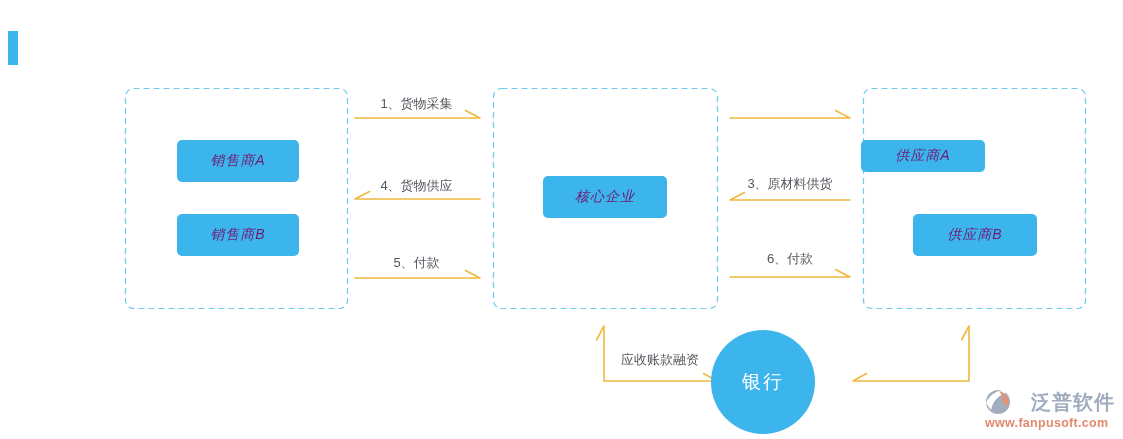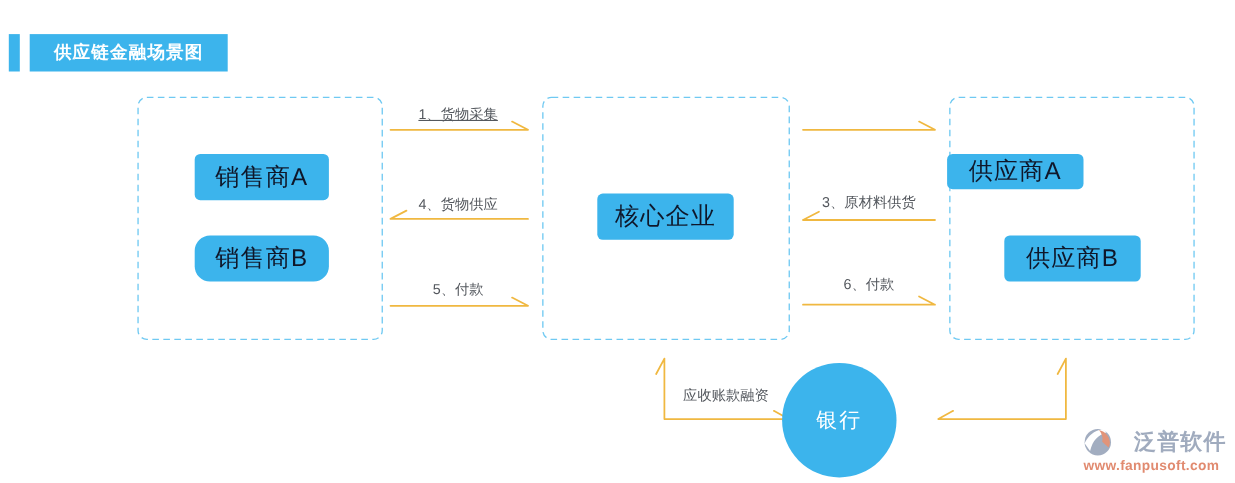--- a/index.html
+++ b/index.html
@@ -10,34 +10,34 @@
   .overlay { position:absolute; left:0; top:0; width:1123px; height:439px; }
 
   .accent-bar { position:absolute; left:8px; top:31px; width:10px; height:34px; background:#3cb4ec; }
   .title-badge {
     position:absolute; left:27px; top:31px; width:180px; height:34px; background:#3cb4ec;
     color:#fff; font-size:16px; font-weight:bold; letter-spacing:1px;
     display:flex; align-items:center; justify-content:center;
   }
 
   .node {
-    position:absolute; background:#3cb4ec; color:#0f172a; border-radius:5px;
+    position:absolute; background:#3cb4ec; color:#701a75; border-radius:5px;
     display:flex; align-items:center; justify-content:center;
-    font-size:22px; letter-spacing:1px;
+    font-size:14px; letter-spacing:1px;font-style:italic;
   }
   #node-seller-a   { left:177px; top:140px; width:122px; height:42px; }
-  #node-seller-b   { left:177px; top:214px; width:122px; height:42px;border-radius:14px; }
+  #node-seller-b   { left:177px; top:214px; width:122px; height:42px; }
   #node-core       { left:543px; top:176px; width:124px; height:42px;text-align:center; }
   #node-supplier-a { left:861px; top:140px; width:124px; height:32px; }
   #node-supplier-b { left:913px; top:214px; width:124px; height:42px; }
 
   .flow-label {
     position:absolute; color:#54585e; font-size:13px; text-align:center; white-space:nowrap;
   }
-  #fl-1 { left:353px; top:95px;  width:127px;text-decoration:underline; }
+  #fl-1 { left:353px; top:95px;  width:127px; }
   #fl-4 { left:353px; top:177px; width:127px; }
   #fl-5 { left:353px; top:254px; width:127px; }
   #fl-2 { left:728px; top:96px;  width:124px; }
   #fl-3 { left:728px; top:175px; width:124px; }
   #fl-6 { left:728px; top:250px; width:124px; }
   #fl-receivables { left:600px; top:351px; width:120px;text-align:center; }
   #fl-order       { left:853px; top:351px; width:118px; }
 
   .bank-circle {
     position:absolute; left:711px; top:330px; width:104px; height:104px;
@@ -67,21 +67,20 @@
       <path d="M355,278 H480 M465.5,270.5 L480,278"></path>
       <path d="M730,118 H850 M835.5,110.5 L850,118"></path>
       <path d="M850,200 H730 M744.5,192.5 L730,200"></path>
       <path d="M730,277 H850 M835.5,269.5 L850,277"></path>
       <path d="M604,381 H717 M604,381 V326 M596.5,340 L604,326 M703.5,373.5 L717,381"></path>
       <path d="M853,381 H969 M969,381 V326 M961.5,340 L969,326 M866.5,373.5 L853,381"></path>
     </g>
   </svg>
 
   <div class="accent-bar"></div>
-  <div class="title-badge">供应链金融场景图</div>
 
   <div class="node" id="node-seller-a">销售商A</div>
   <div class="node" id="node-seller-b">销售商B</div>
   <div class="node" id="node-core">核心企业</div>
   <div class="node" id="node-supplier-a">供应商A</div>
   <div class="node" id="node-supplier-b">供应商B</div>
 
   <div class="flow-label" id="fl-1">1、货物采集</div>
   <div class="flow-label" id="fl-4">4、货物供应</div>
   <div class="flow-label" id="fl-5">5、付款</div>

